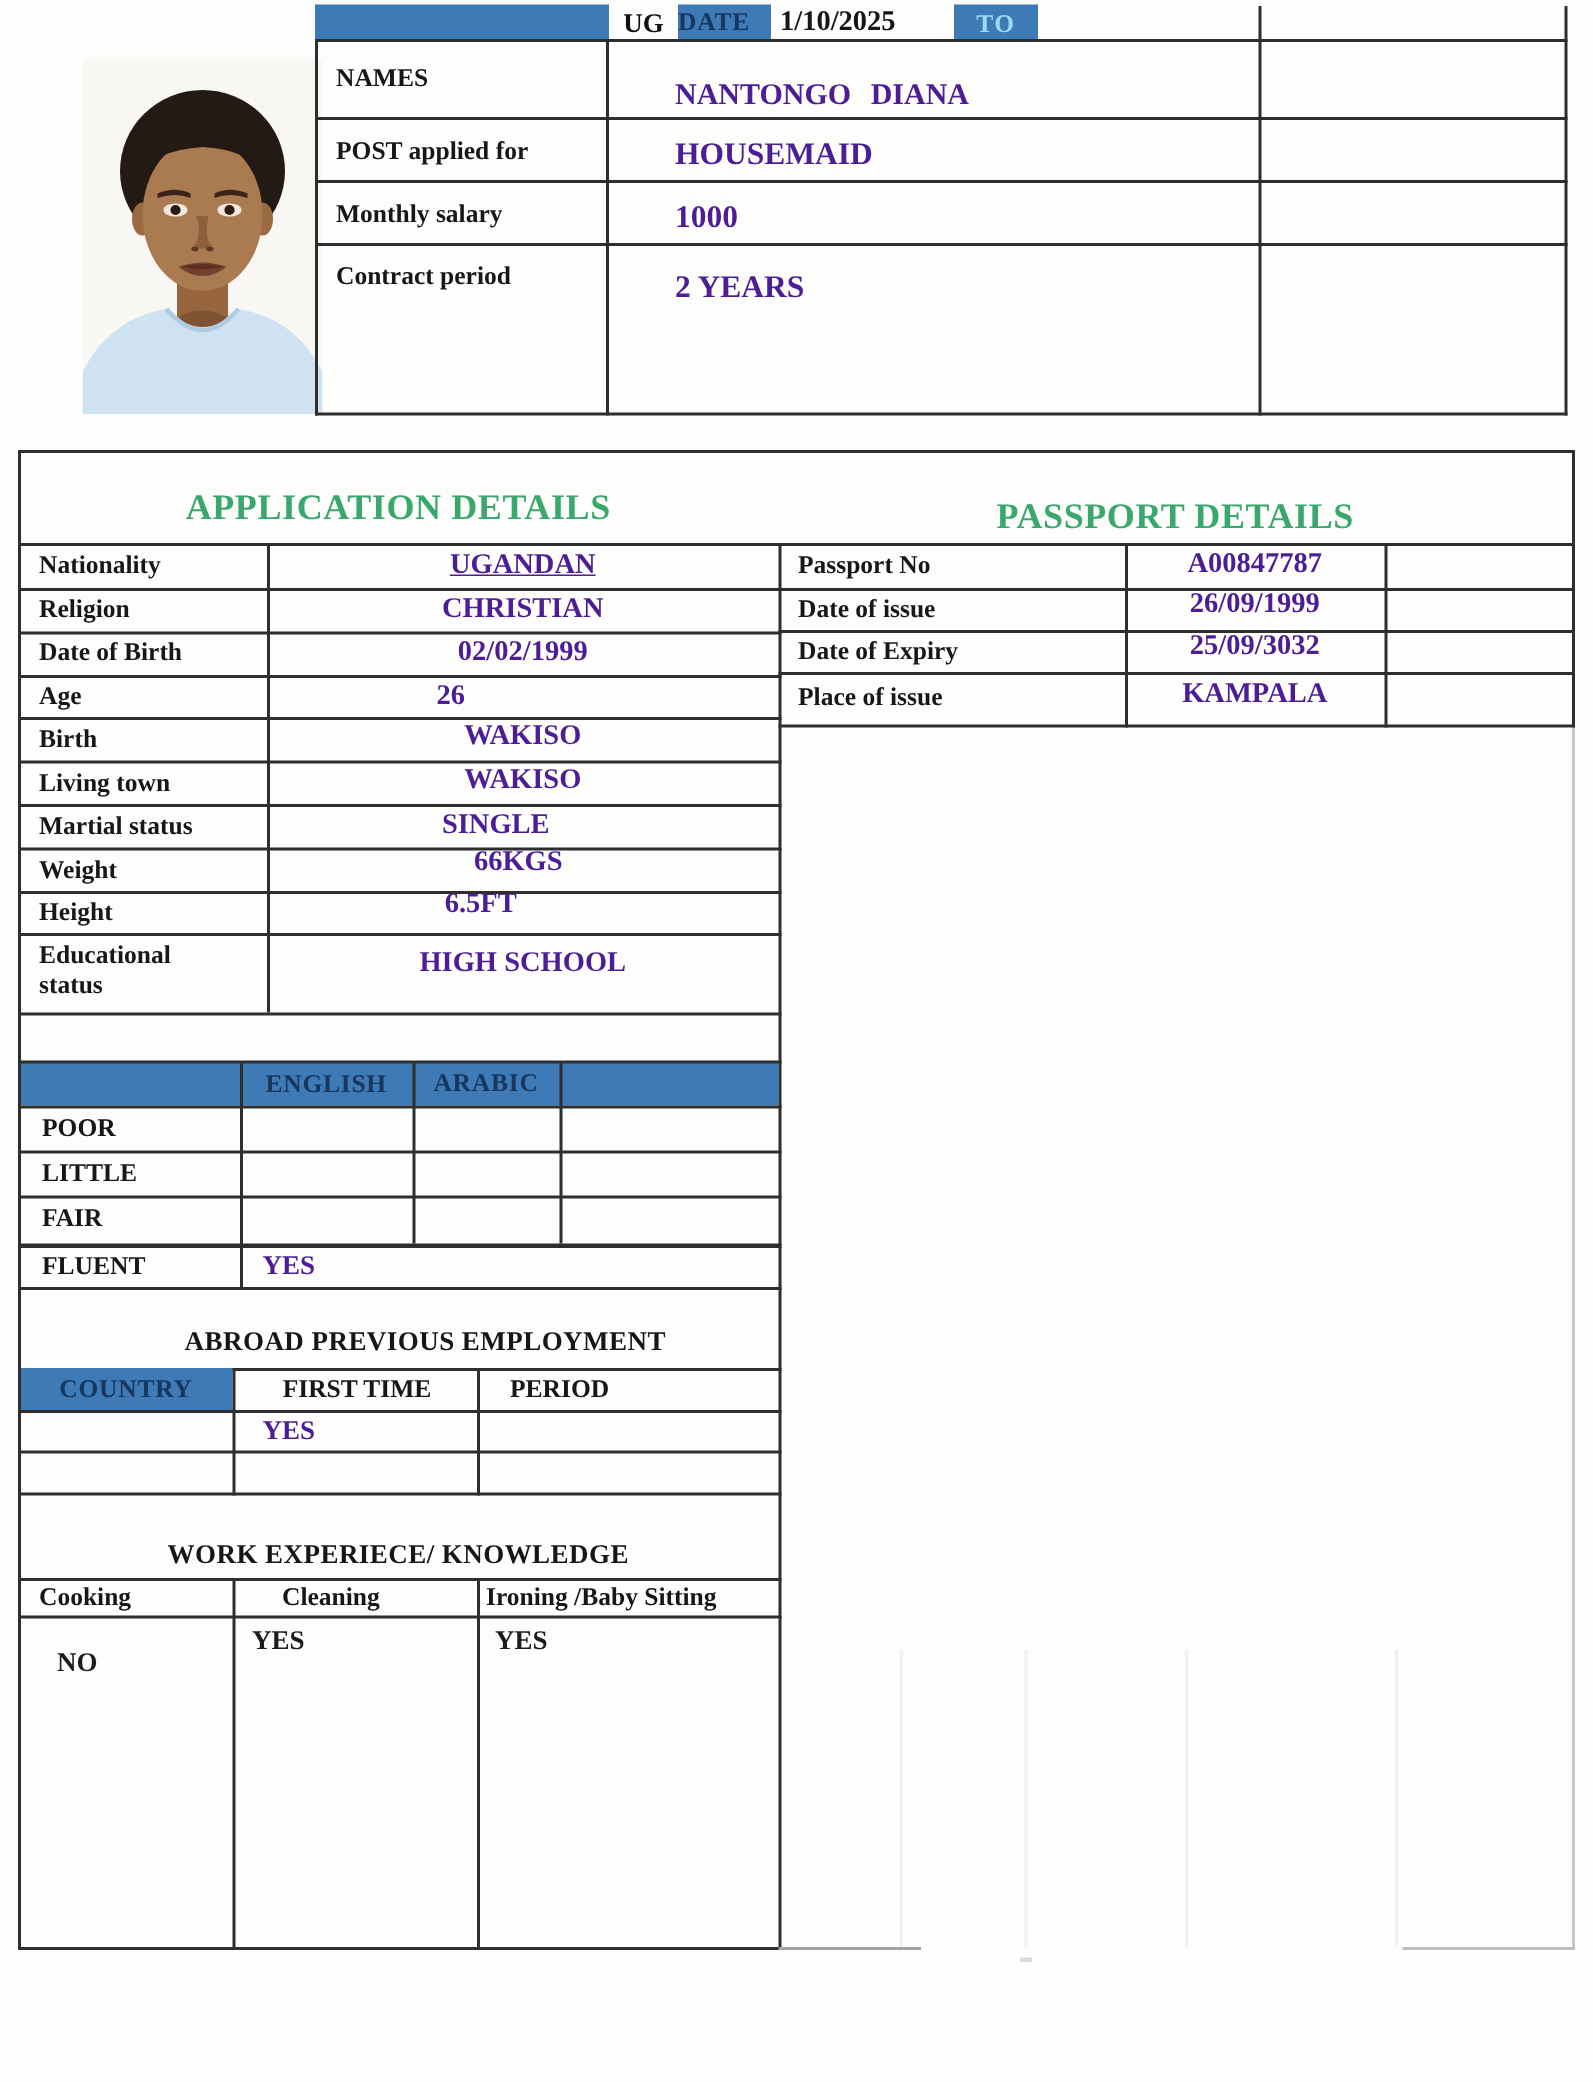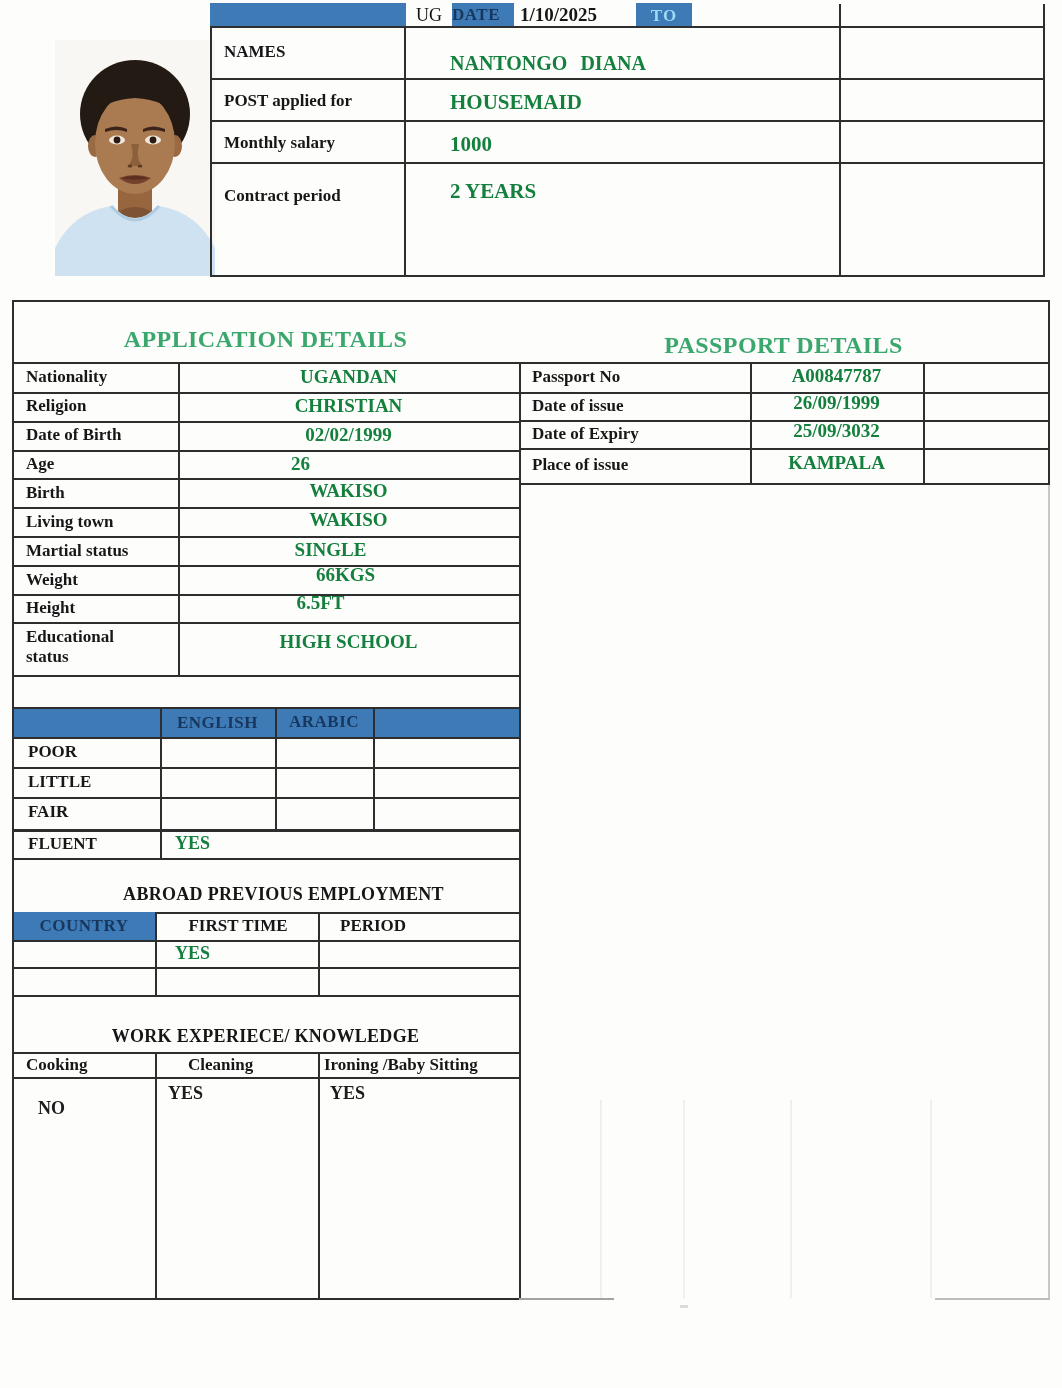--- a/index.html
+++ b/index.html
@@ -4,31 +4,31 @@
 <style>
   html,body { margin:0; padding:0; background:#ffffff; }
   .stage {
     position:relative; width:1062px; height:1388px;
     background:#fdfdfc; overflow:hidden;
     font-family:"Liberation Serif", serif;
   }
   .t { position:absolute; white-space:nowrap; line-height:1.15; }
   .wrap { white-space:normal; }
   .lbl { font-weight:bold; font-size:17px; color:#171717; }
-  .val { font-weight:bold; font-size:19px; color:#15803d; }
+  .val { font-weight:bold; font-size:19px; color:#4c1d95; }
   .bigval { font-size:21px; }
   .name { font-size:20px; word-spacing:8px; }
   .ctr { text-align:center; }
   .green { font-weight:bold; font-size:24px; color:#3aa76d; letter-spacing:.4px; }
   .navy { font-weight:bold; font-size:17px; color:#17375e; letter-spacing:.5px; }
   .sec { font-weight:bold; font-size:18px; color:#161616; letter-spacing:.3px; }
   .dark { font-weight:bold; font-size:18px; color:#1c1c1c; }
   .bluebg { position:absolute; background:#3e7ab6; }
   .tob { font-weight:bold; font-size:17px; color:#9bd9f5; letter-spacing:1px; }
-  .ug { font-weight:normal; font-size:18px; color:#111; }
+  .ug { font-weight:bold; font-size:18px; color:#111; }
   .datev { font-weight:bold; font-size:19px; color:#161616; }
 </style>
 </head>
 <body>
 
 <div class="stage" id="stage">
 
   <div class="t" style="left:55px;top:40px;width:160px;height:236px;">
     <svg width="160" height="236" viewBox="0 0 160 236">
       <rect x="0" y="0" width="160" height="236" fill="#f8f7f4"></rect>
@@ -61,42 +61,42 @@
     <div class="t navy ctr" style="left:0;top:2px;width:46px;">DATE</div>
   </div>
   <div class="t datev" style="left:520px;top:4px;">1/10/2025</div>
   <div class="bluebg" style="left:636px;top:3px;width:56px;height:24px;">
     <div class="t tob ctr" style="left:0;top:3px;width:56px;">TO</div>
   </div>
 
   <div class="t lbl" style="left:224px;top:42px;">NAMES</div>
   <div class="t lbl" style="left:224px;top:91px;">POST applied for</div>
   <div class="t lbl" style="left:224px;top:133px;">Monthly salary</div>
-  <div class="t lbl" style="left:224px;top:174px;margin-top:12px;">Contract period</div>
+  <div class="t lbl" style="left:224px;top:174px;">Contract period</div>
 
   <div class="t val name" style="left:450px;top:52px;">NANTONGO DIANA</div>
   <div class="t val bigval" style="left:450px;top:90px;">HOUSEMAID</div>
   <div class="t val bigval" style="left:450px;top:132px;">1000</div>
   <div class="t val bigval" style="left:450px;top:179px;">2 YEARS</div>
 
   <div class="t green ctr" style="left:12px;top:326px;width:507px;">APPLICATION DETAILS</div>
   <div class="t green ctr" style="left:519px;top:332px;width:529px;">PASSPORT DETAILS</div>
 
   <div class="t lbl" style="left:26px;top:367px;">Nationality</div>
   <div class="t lbl" style="left:26px;top:396px;">Religion</div>
   <div class="t lbl" style="left:26px;top:425px;">Date of Birth</div>
   <div class="t lbl" style="left:26px;top:454px;">Age</div>
   <div class="t lbl" style="left:26px;top:483px;">Birth</div>
   <div class="t lbl" style="left:26px;top:512px;">Living town</div>
   <div class="t lbl" style="left:26px;top:541px;">Martial status</div>
   <div class="t lbl" style="left:26px;top:570px;">Weight</div>
   <div class="t lbl" style="left:26px;top:598px;">Height</div>
   <div class="t lbl wrap" style="left:26px;top:627px;width:130px;">Educational status</div>
 
-  <div class="t val ctr" style="left:178px;top:366px;width:341px;">UGANDAN</div>
+  <div class="t val ctr" style="left:178px;top:366px;width:341px;text-decoration:underline;">UGANDAN</div>
   <div class="t val ctr" style="left:178px;top:395px;width:341px;">CHRISTIAN</div>
   <div class="t val ctr" style="left:178px;top:424px;width:341px;">02/02/1999</div>
   <div class="t val ctr" style="left:130px;top:453px;width:341px;">26</div>
   <div class="t val ctr" style="left:178px;top:480px;width:341px;">WAKISO</div>
   <div class="t val ctr" style="left:178px;top:509px;width:341px;">WAKISO</div>
   <div class="t val ctr" style="left:160px;top:539px;width:341px;">SINGLE</div>
   <div class="t val ctr" style="left:175px;top:564px;width:341px;">66KGS</div>
   <div class="t val ctr" style="left:150px;top:592px;width:341px;">6.5FT</div>
   <div class="t val ctr" style="left:178px;top:631px;width:341px;">HIGH SCHOOL</div>
 

